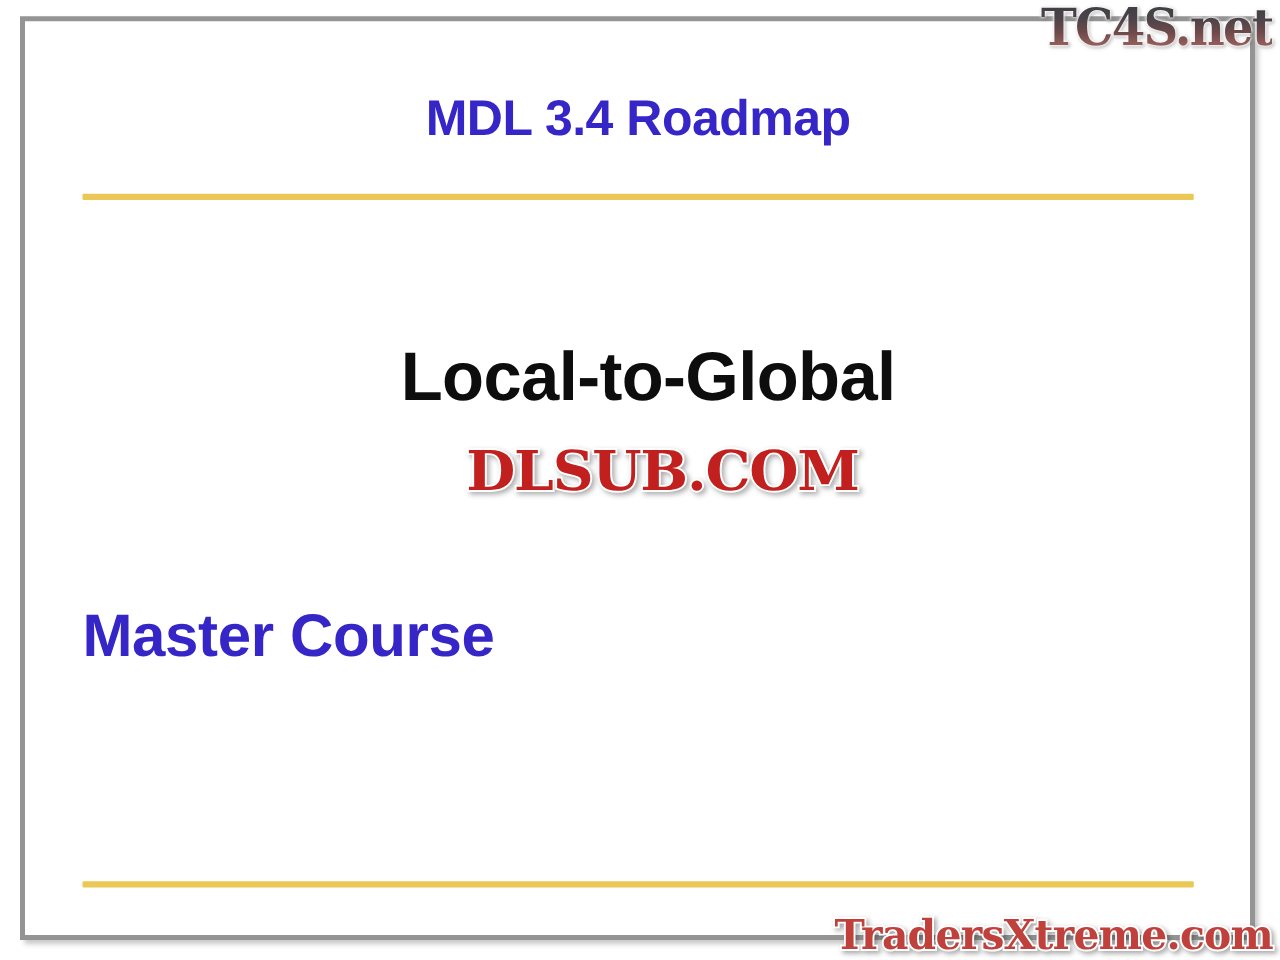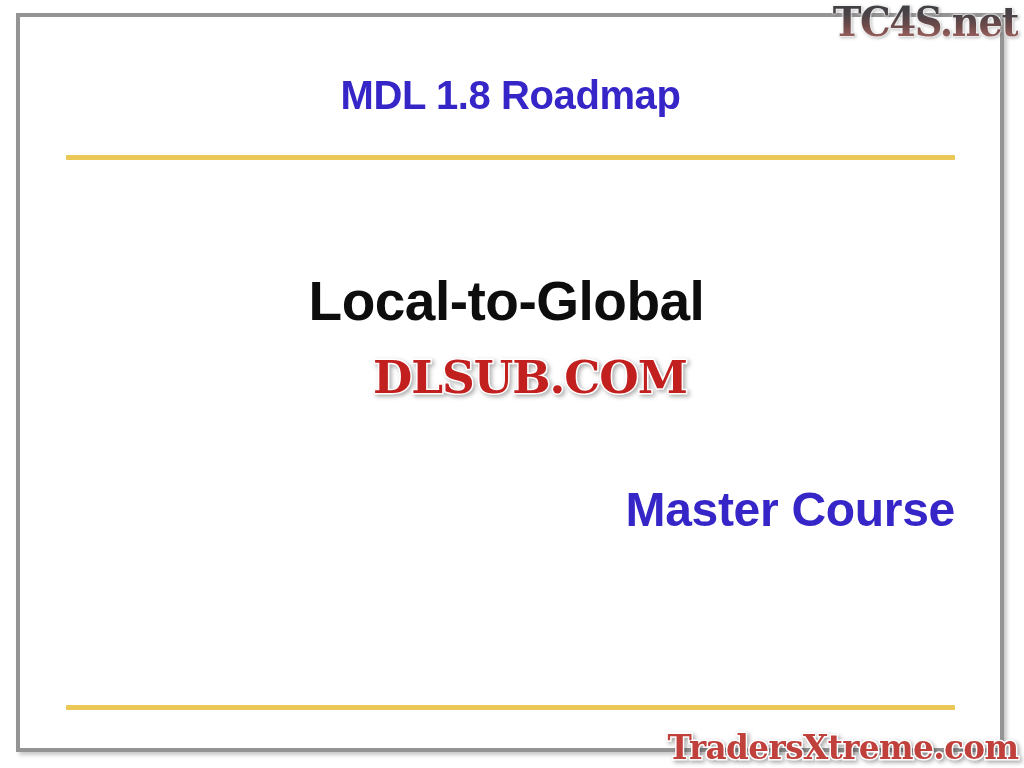--- a/index.html
+++ b/index.html
@@ -59,39 +59,39 @@
     font-size: 40px;
     font-weight: bold;
     color: #3626c8;
     letter-spacing: -0.4px;
     line-height: 1.1;
     white-space: nowrap;
   }
 
   .headline {
     position: absolute;
-    left: 62px;
+    left: 74px;
     top: 266px;
     width: 889px;
     text-align: center;
     font-size: 55px;
     font-weight: bold;
     color: #0d0d0d;
     line-height: 1.28;
     letter-spacing: -0.5px;
   }
   .headline .l1 { display: block; }
   .headline .l2 { display: block; }
 
   .subhead {
     position: absolute;
     left: 66px;
     top: 482px;
     width: 889px;
-    text-align: right;
+    text-align: left;
     font-size: 48px;
     font-weight: bold;
     color: #3626c8;
     letter-spacing: -0.3px;
     white-space: nowrap;
   }
 
   
 
   
@@ -162,21 +162,21 @@
     filter: drop-shadow(2px 2px 2px rgba(0,0,0,0.35));
   }
 </style>
 </head>
 <body>
 
 <div id="slide">
 
   <div class="slide-frame"></div>
 
-  <div class="title">MDL 1.8 Roadmap</div>
+  <div class="title">MDL 3.4 Roadmap</div>
 
   <div class="rule rule-top"></div>
 
   <div class="headline">
     <span class="l1">Local-to-Global</span>
   </div>
 
   <div class="subhead">Master Course</div>
 
   <div class="rule rule-bottom"></div>

